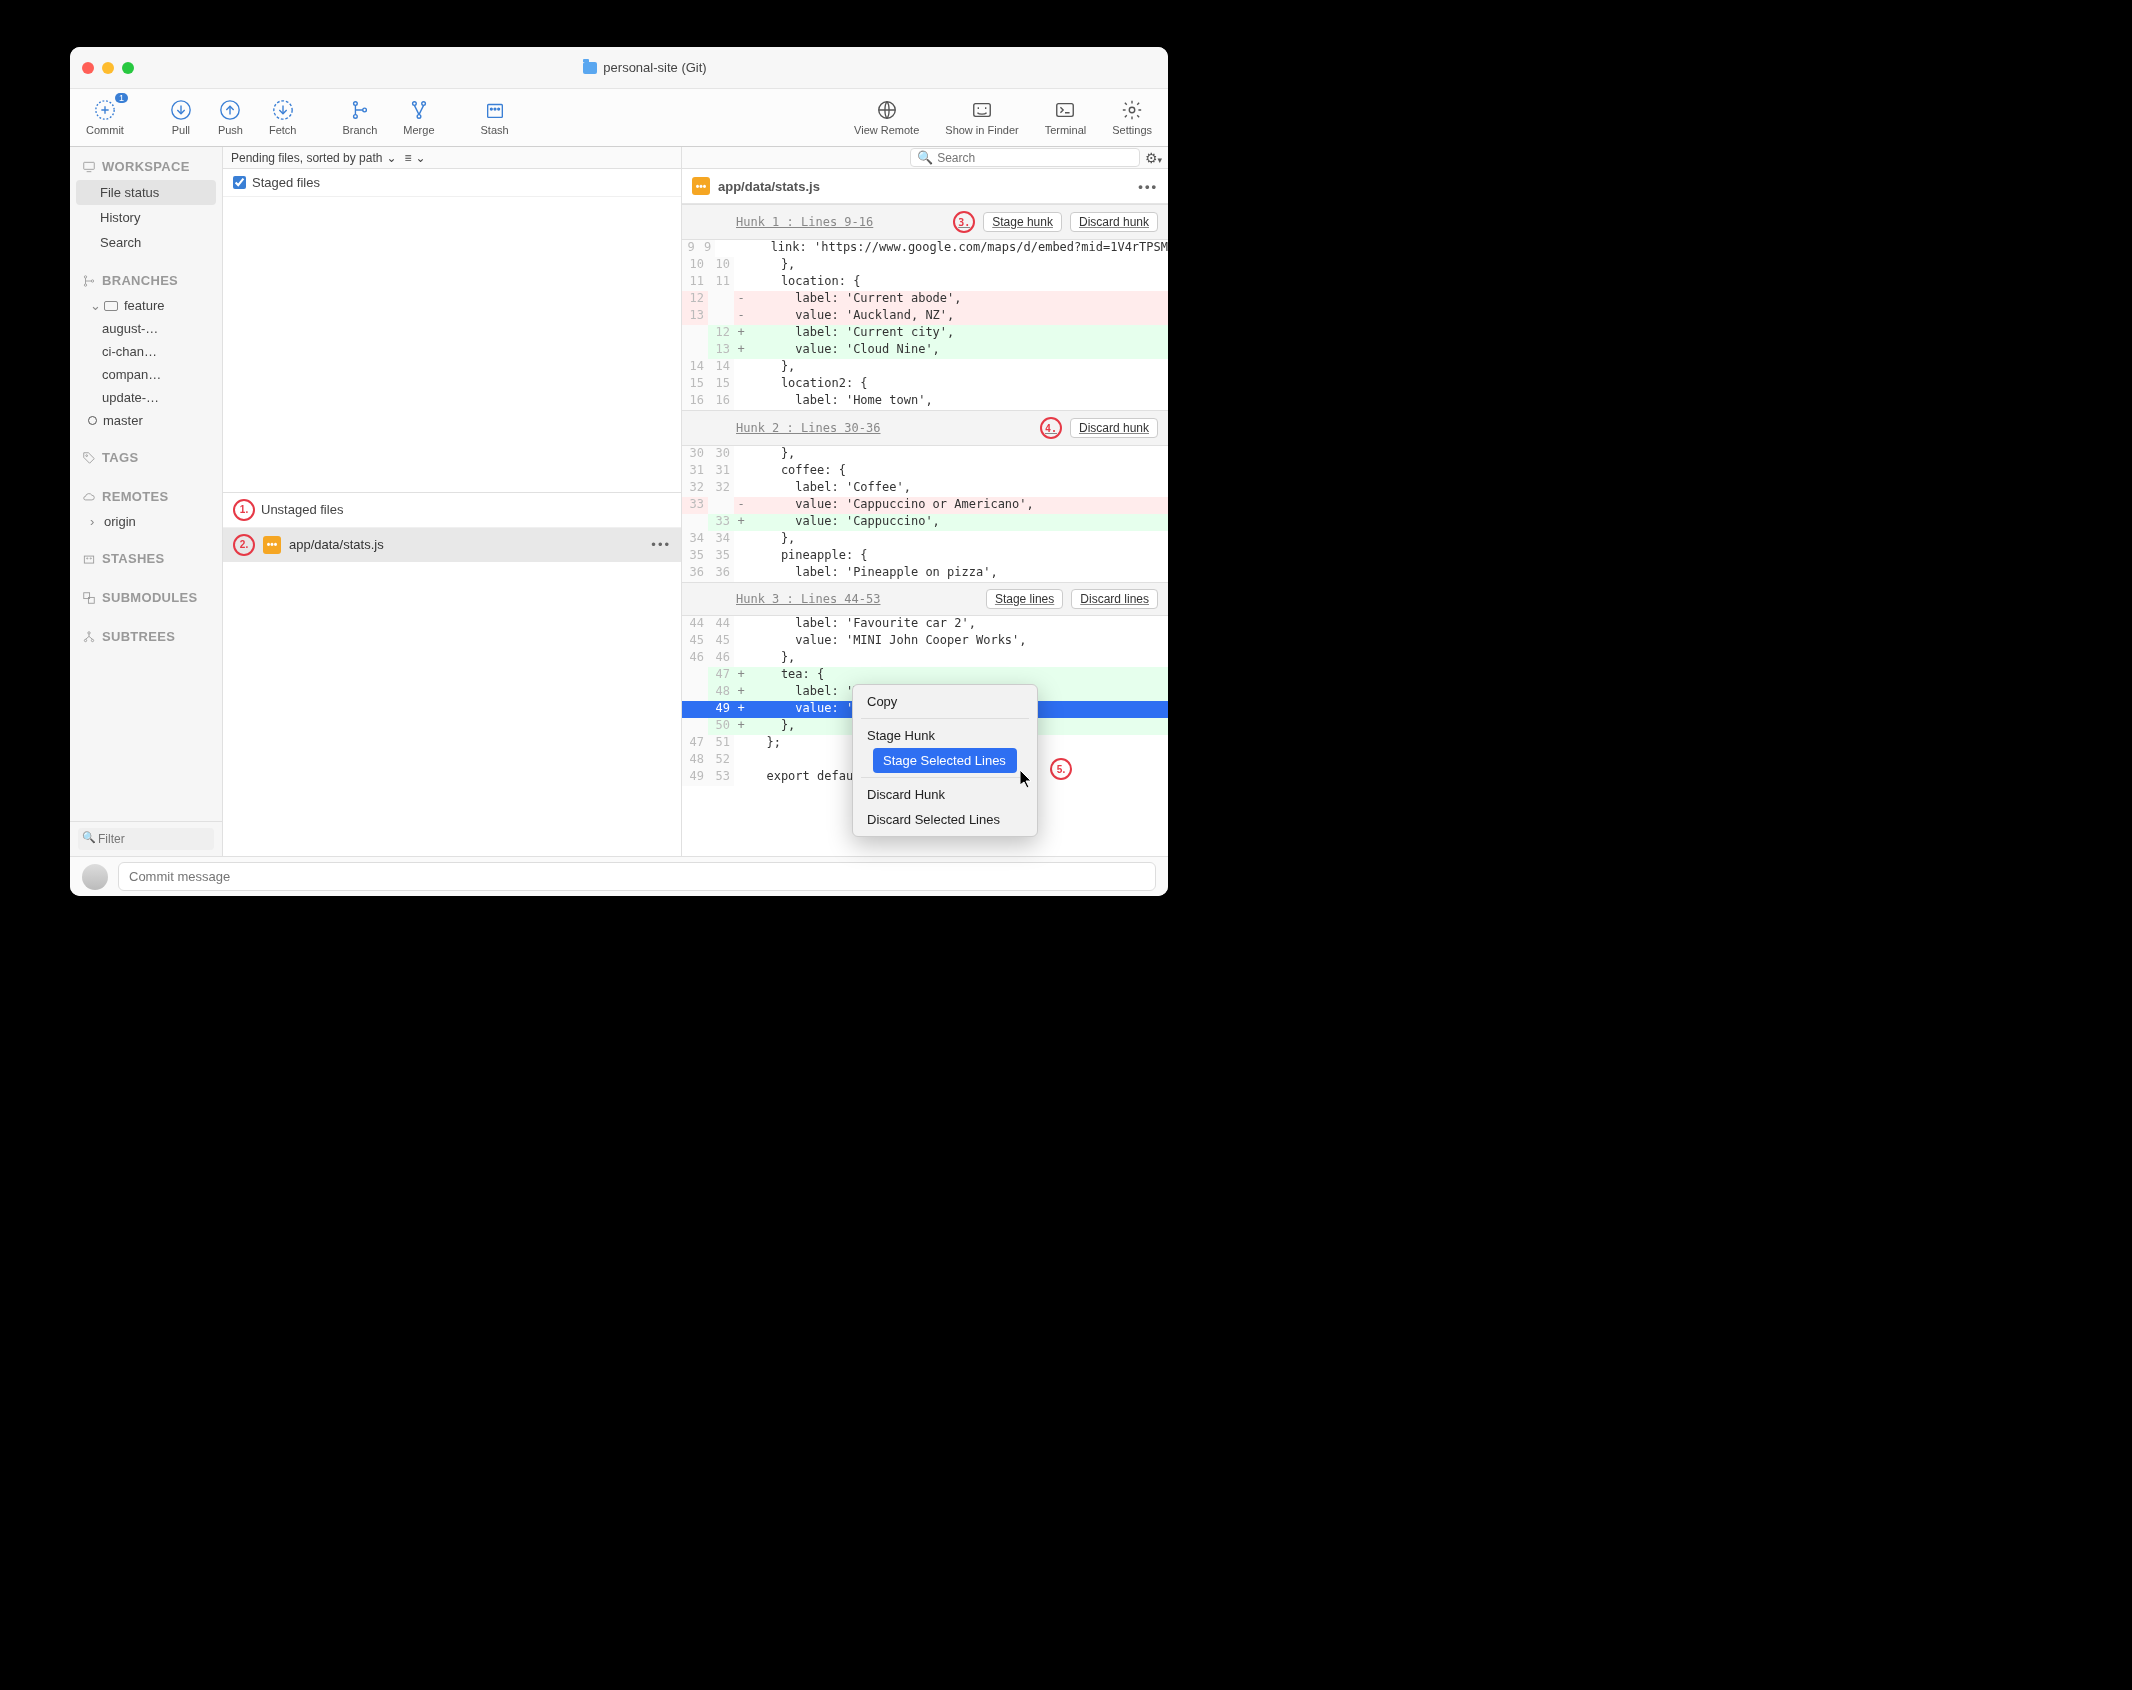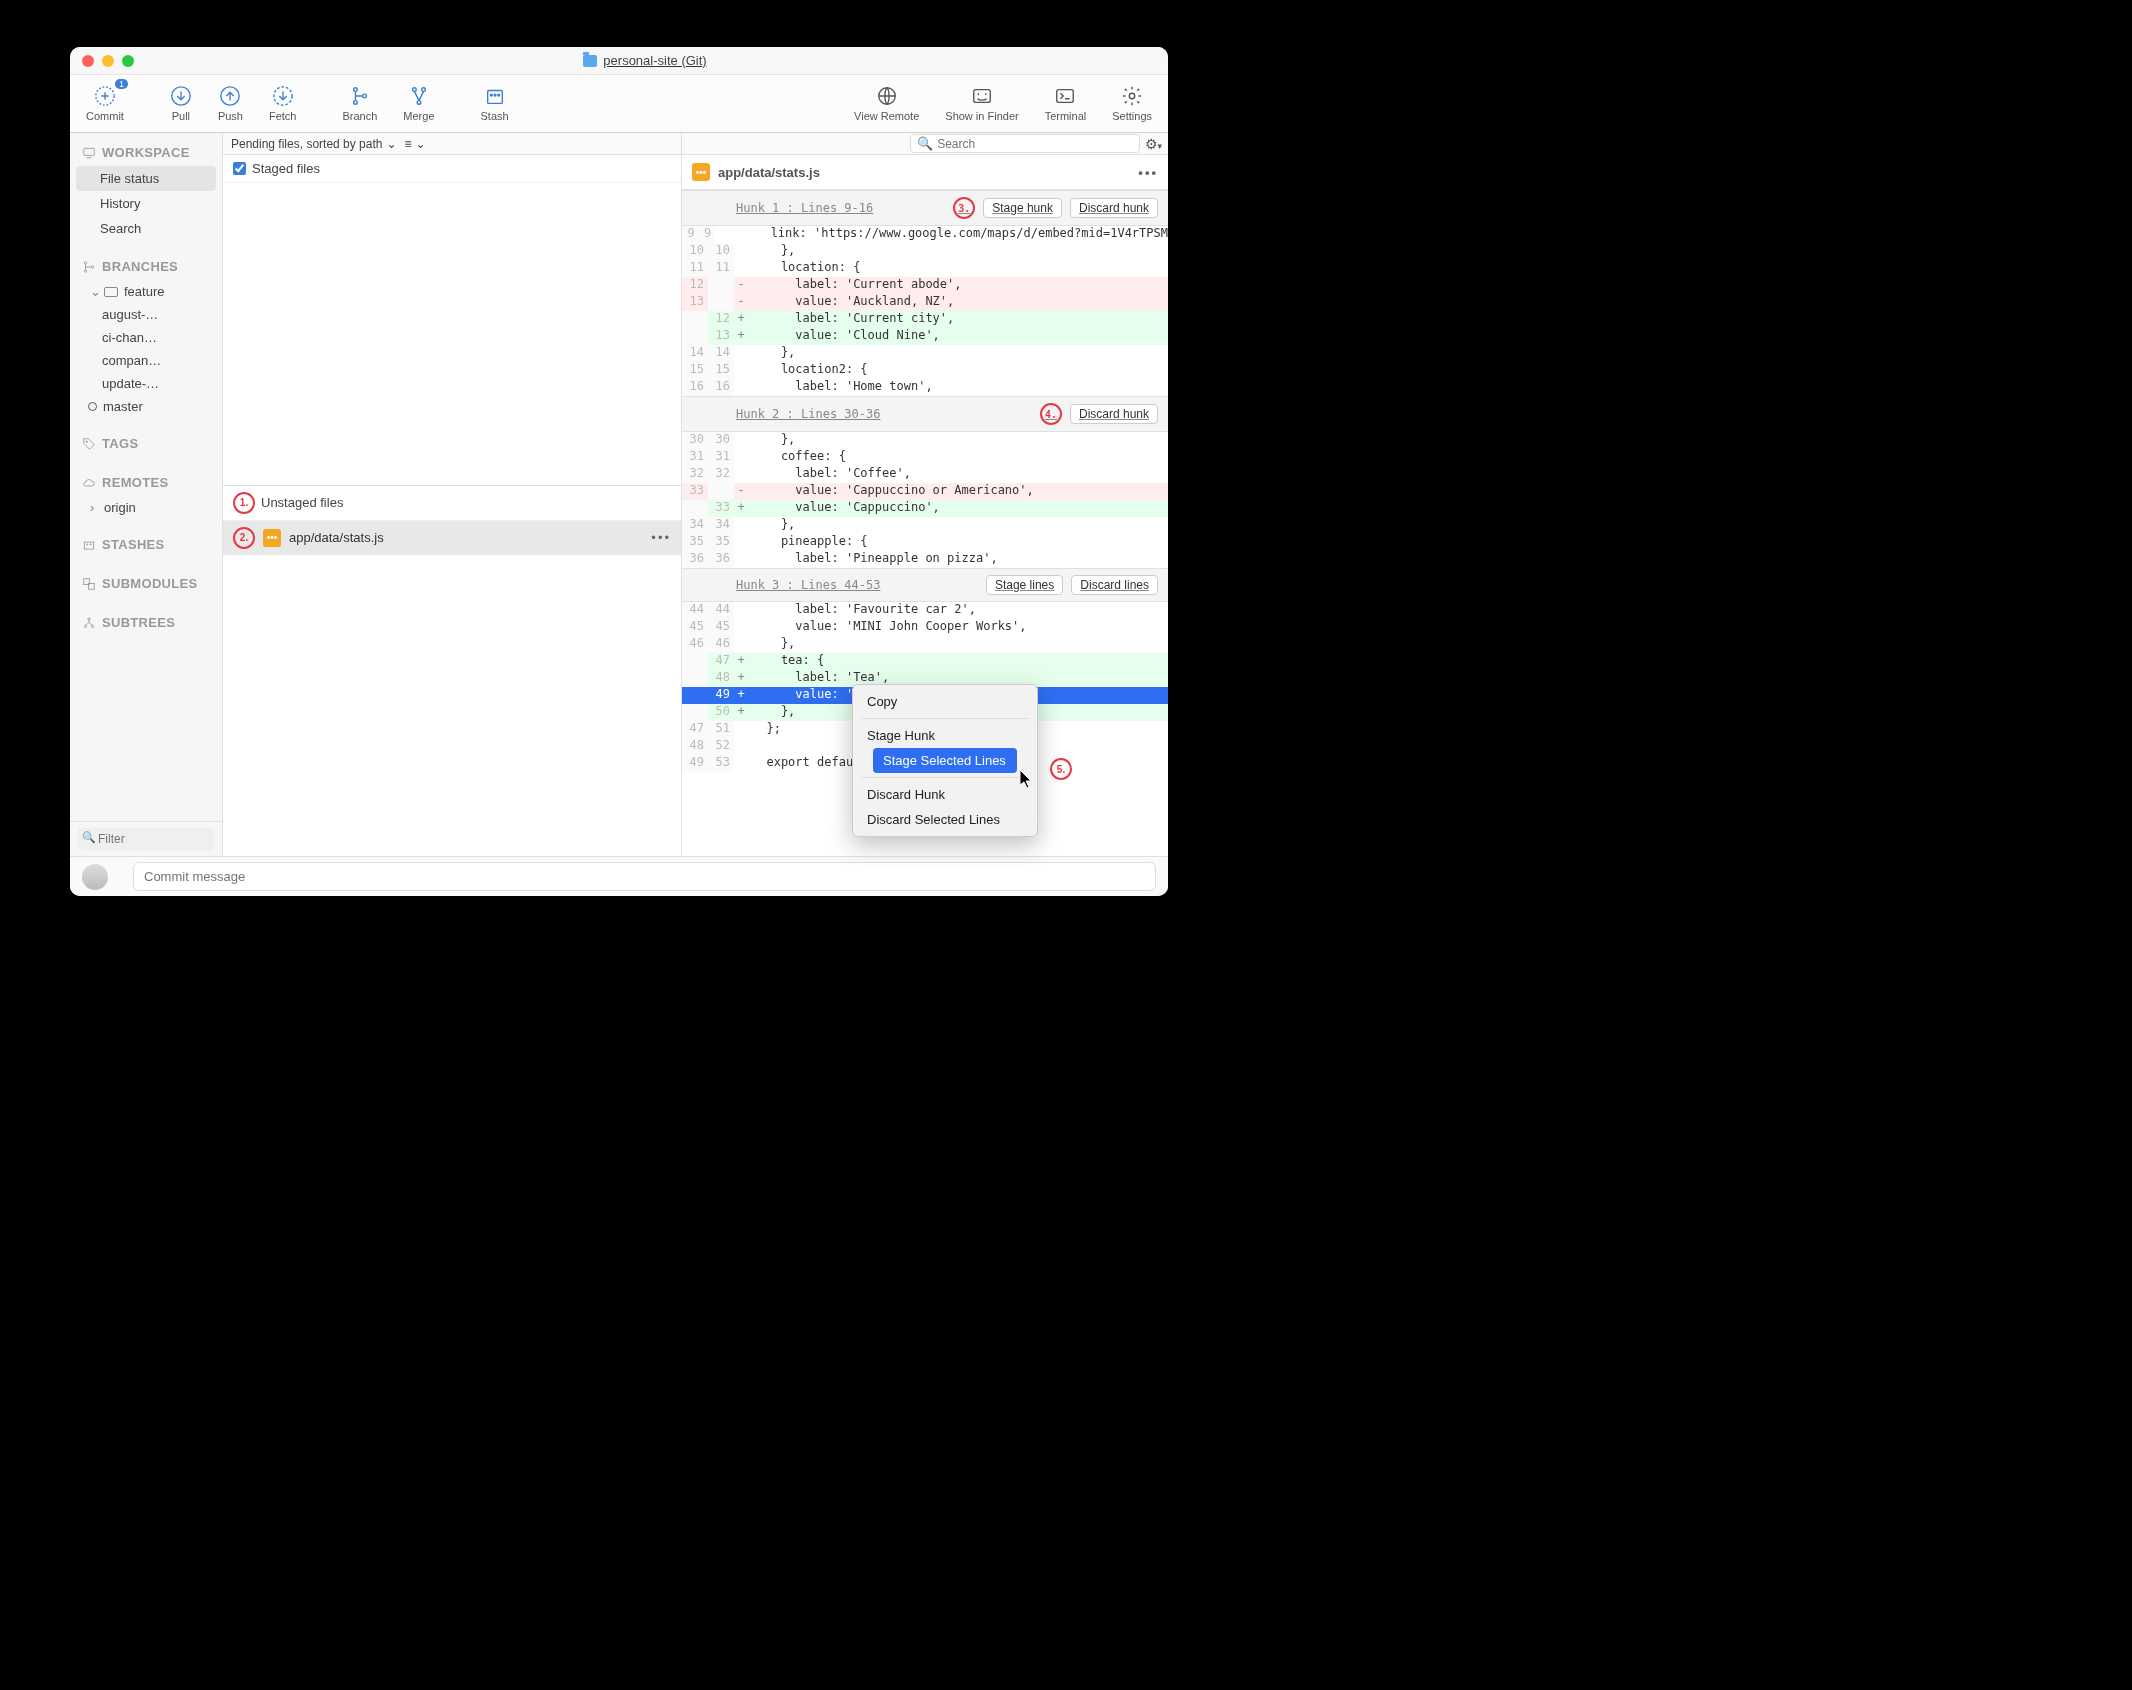--- a/index.html
+++ b/index.html
@@ -17,27 +17,26 @@
   left: 70px; top: 47px;
   width: 1098px; height: 849px;
   background: #fff;
   border-radius: 10px;
   box-shadow: 0 20px 60px rgba(0,0,0,0.5);
   overflow: hidden;
   display: flex;
   flex-direction: column;
 }
 .titlebar {
-  height: 28px;
+  height: 42px;
   display: flex;
   align-items: center;
   padding: 0 12px;
   border-bottom: 1px solid #e5e5e5;
   background: #f7f7f7;
-  text-decoration: underline;
 }
 .traffic { display: flex; gap: 8px; }
 .tl { width: 12px; height: 12px; border-radius: 50%; }
 .tl.red { background: #ff5f57; }
 .tl.yellow { background: #febc2e; }
 .tl.green { background: #28c840; }
 .title-center { flex: 1; text-align: center; display: flex; justify-content: center; align-items: center; gap: 6px; font-weight: 500; color: #444; }
 .folder-icon { width:14px;height:12px; background:#5aa7f0; border-radius:2px; position:relative; }
 .folder-icon::before{content:"";position:absolute;top:-3px;left:0;width:6px;height:3px;background:#5aa7f0;border-radius:1px 1px 0 0;}
 
@@ -114,21 +113,21 @@
 .diff-line { display:flex; min-height:17px; }
 .diff-line .ln { width:26px; text-align:right; padding-right:4px; color:#bbb; background:#fafafa; user-select:none; }
 .diff-line .mark { width:14px; text-align:center; color:#888; }
 .diff-line .code { flex:1; white-space:pre; padding-left:4px; }
 .diff-line.removed .code, .diff-line.removed .mark { background:#ffecec; }
 .diff-line.removed .ln:first-child { background:#ffecec; }
 .diff-line.added .code, .diff-line.added .mark { background:#e6ffed; }
 .diff-line.added .ln:nth-child(2) { background:#e6ffed; }
 .diff-line.selected .code, .diff-line.selected .mark, .diff-line.selected .ln { background:#2e6ff2 !important; color:#fff; }
 
-.commit-bar { height:40px; border-top:1px solid #e0e0e0; display:flex; align-items:center; padding:0 12px; gap:25px; background:#fafafa; }
+.commit-bar { height:40px; border-top:1px solid #e0e0e0; display:flex; align-items:center; padding:0 12px; gap:10px; background:#fafafa; }
 .avatar { width:26px;height:26px;border-radius:50%; background:linear-gradient(#ddd,#bbb); }
 .commit-input { flex:1; border:1px solid #ddd; border-radius:6px; padding:6px 10px; background:#fff; }
 .commit-input input { border:none; outline:none; width:100%; font-size:13px; color:#888; }
 
 .context-menu {
   position:absolute;
   left:852px; top:684px;
   width:186px;
   background:#f2f2f2;
   border:1px solid #ccc;

